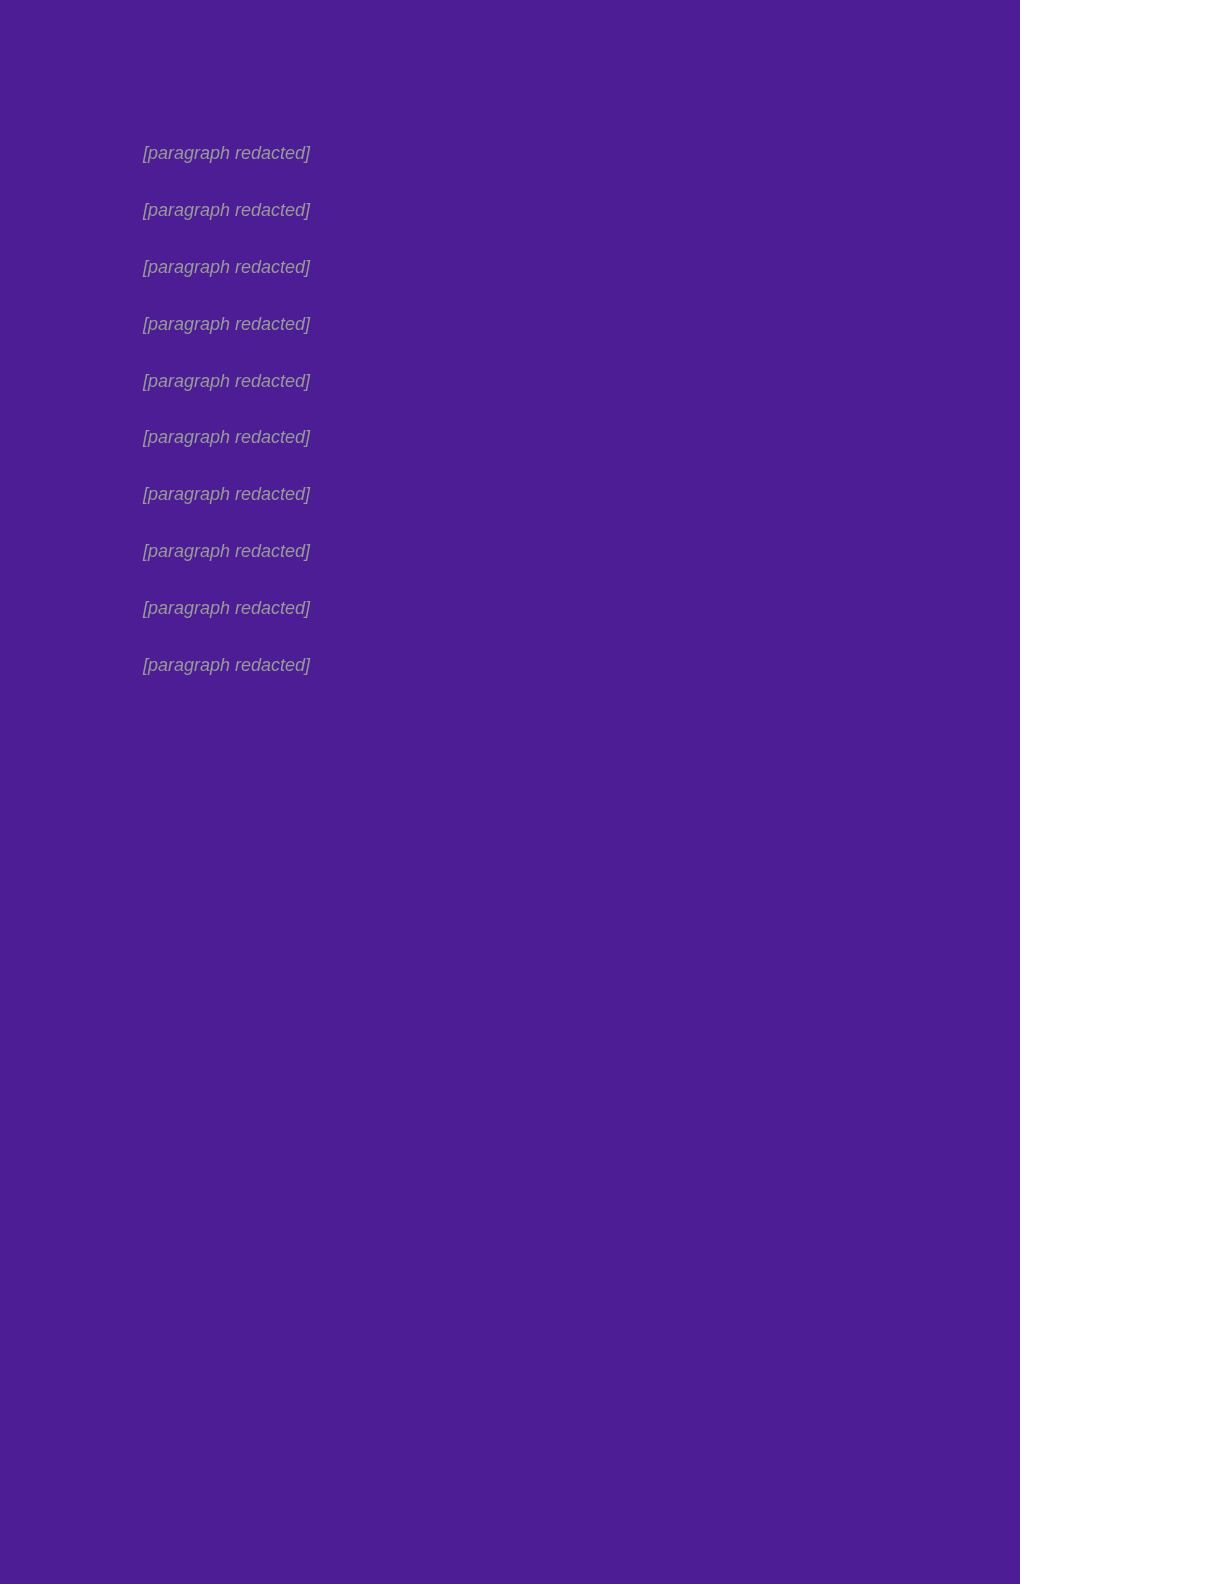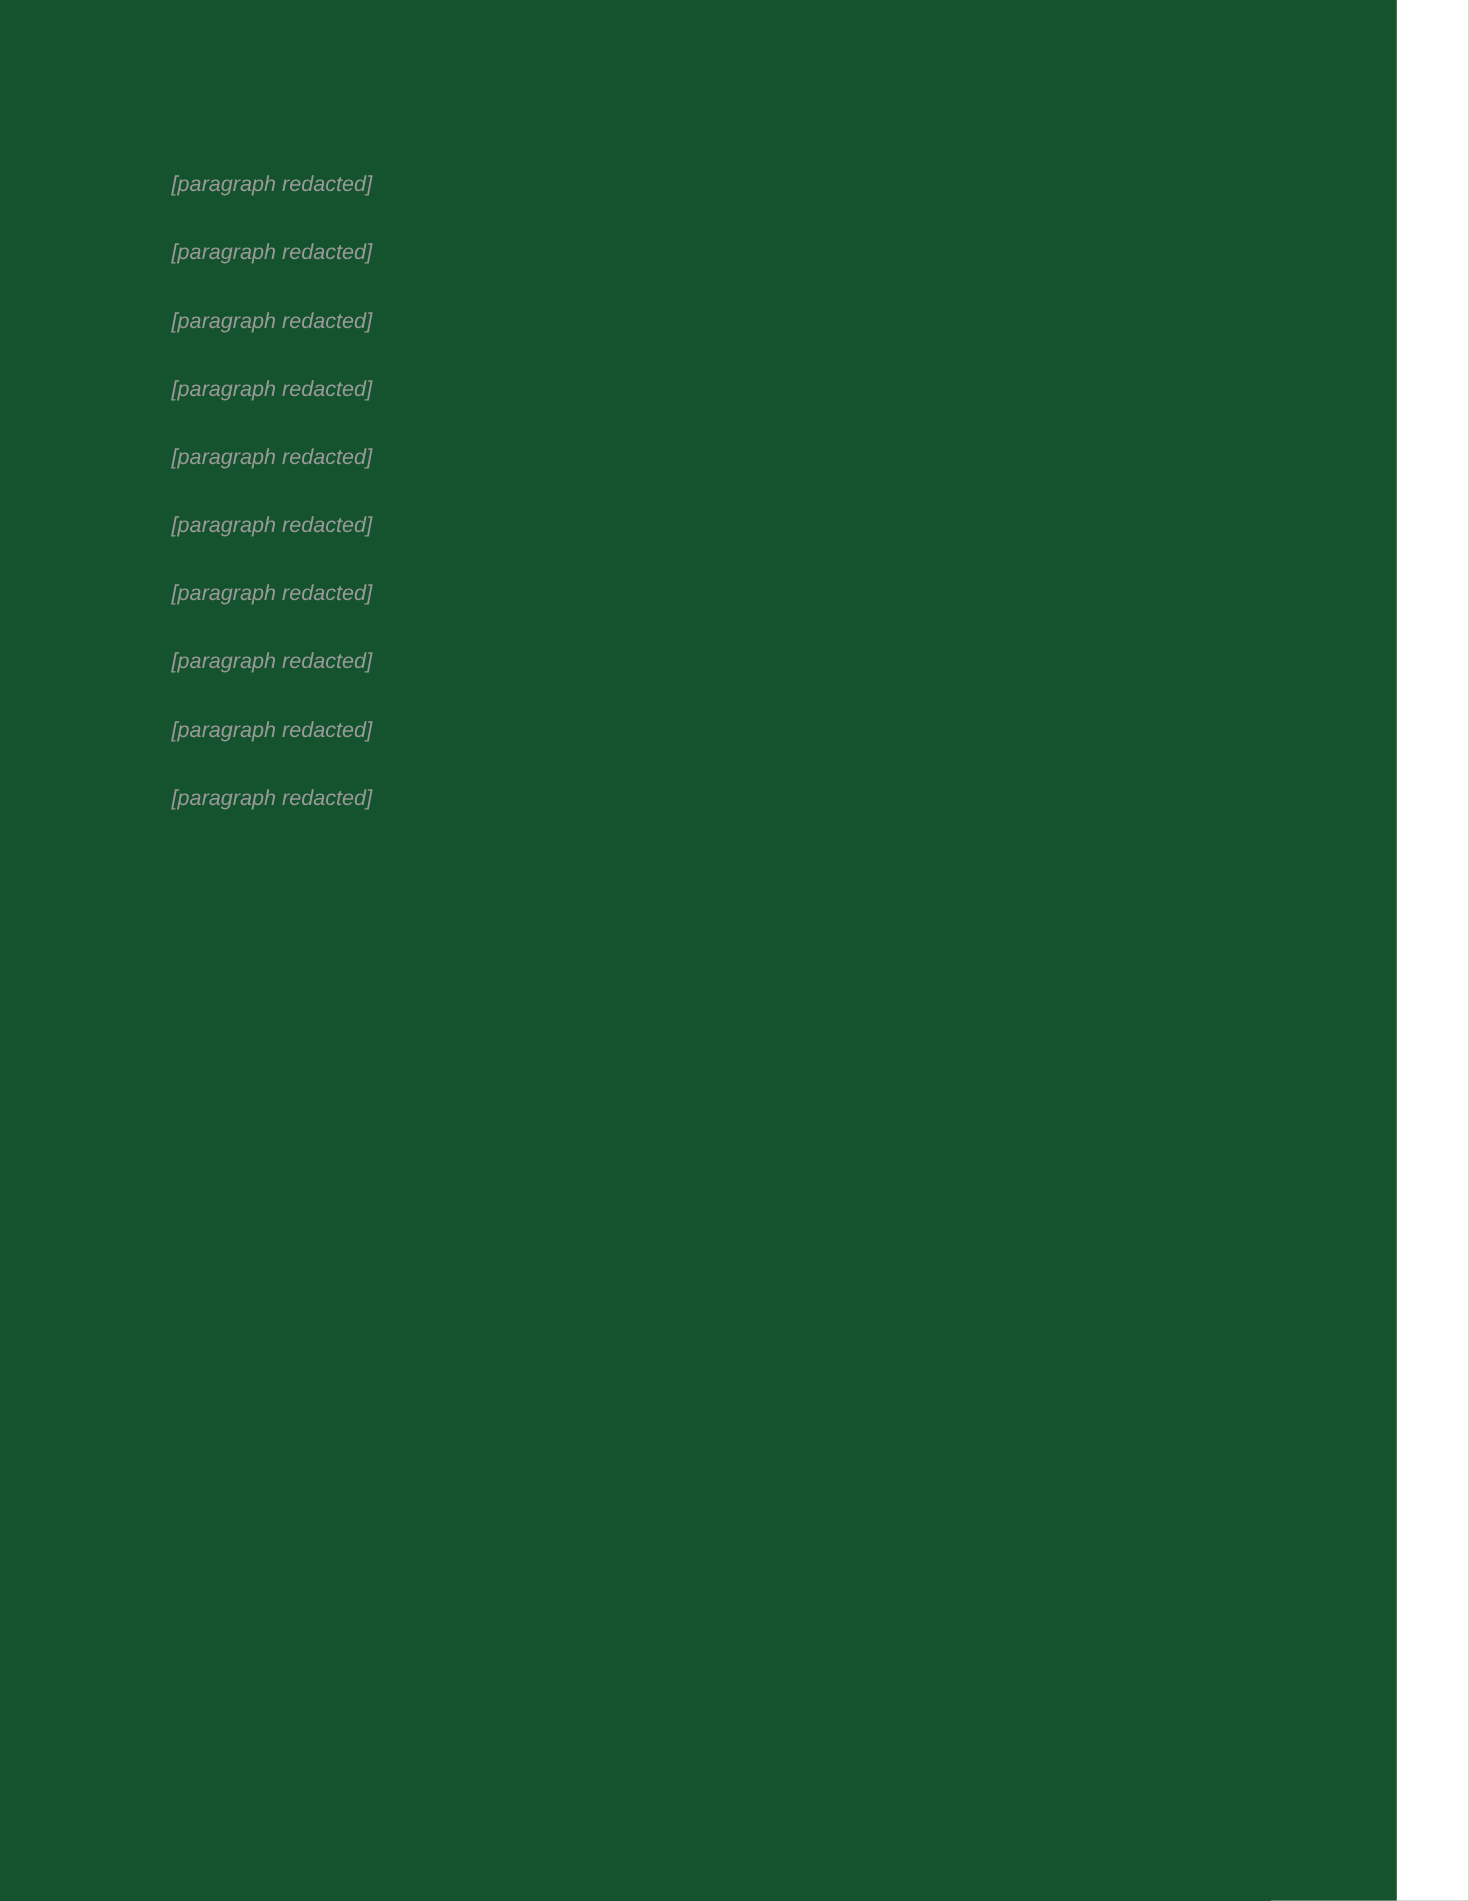--- a/index.html
+++ b/index.html
@@ -1,16 +1,16 @@
 <!DOCTYPE html>
 <html><head>
 <meta charset="utf-8">
 <style>
   body { margin: 0; background: #ffffff; font-family: "Liberation Sans", sans-serif; }
-  .page { width: 1164px; height: 1584px; background: #14532d; position: relative; }
+  .page { width: 1020px; height: 1584px; background: #4c1d95; position: relative; }
   .content { position: absolute; left: 143px; top: 140px; width: 940px; color: #222; font-size: 18px; line-height: 1.55; }
   .para { margin-bottom: 29px; color: #999; font-style: italic; }
 </style>
 </head>
 <body>
 
 <div class="page">
   <div class="content" id="paras">
       <div class="para">[paragraph redacted]</div>
       <div class="para">[paragraph redacted]</div>

